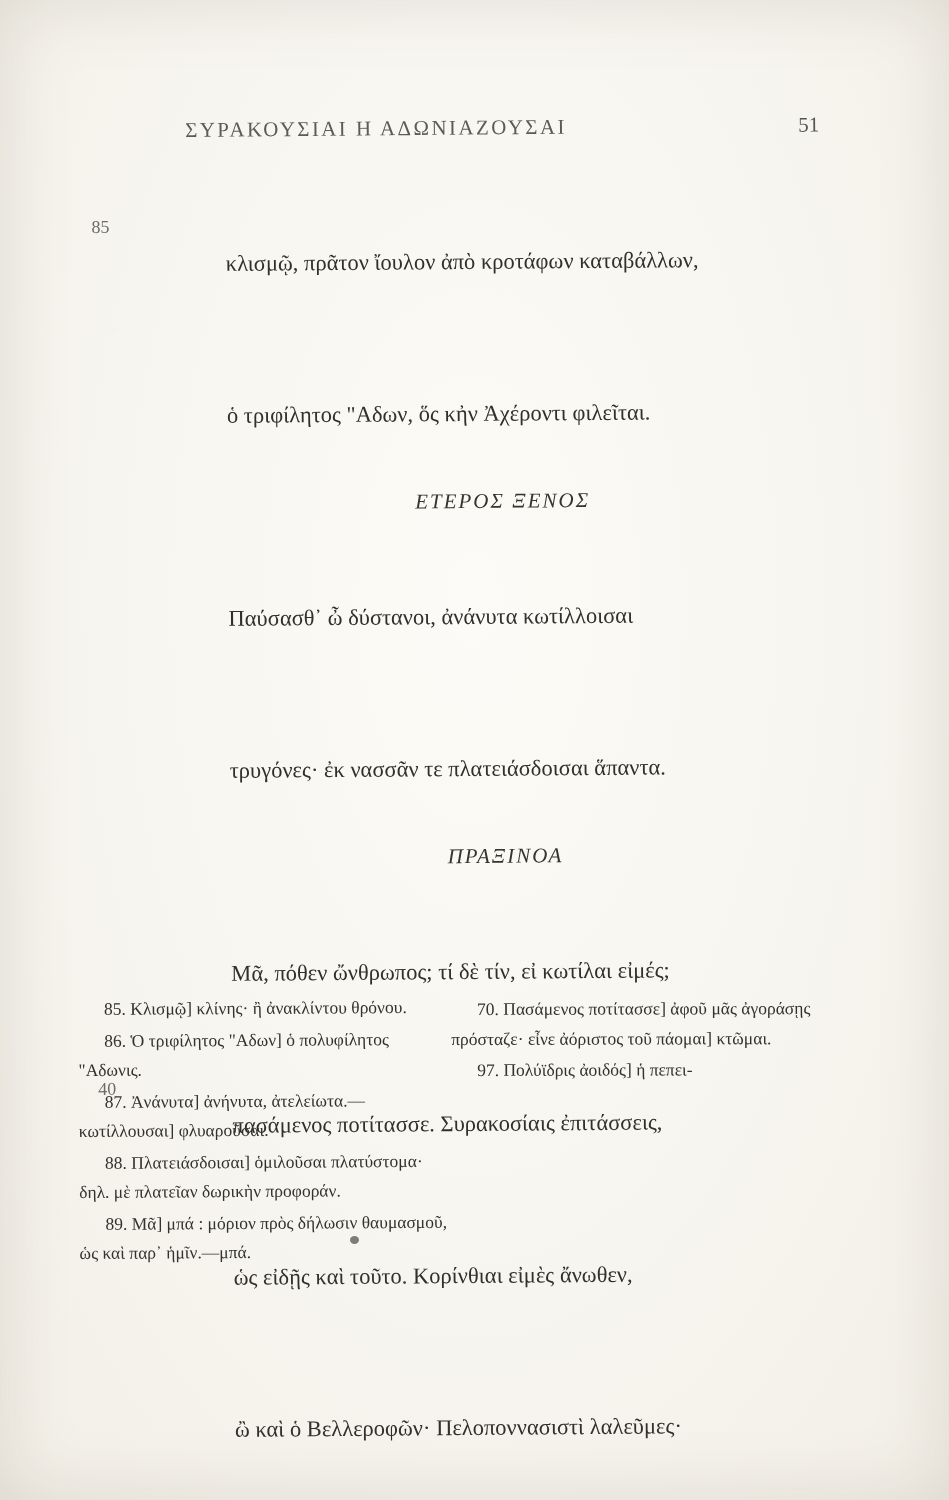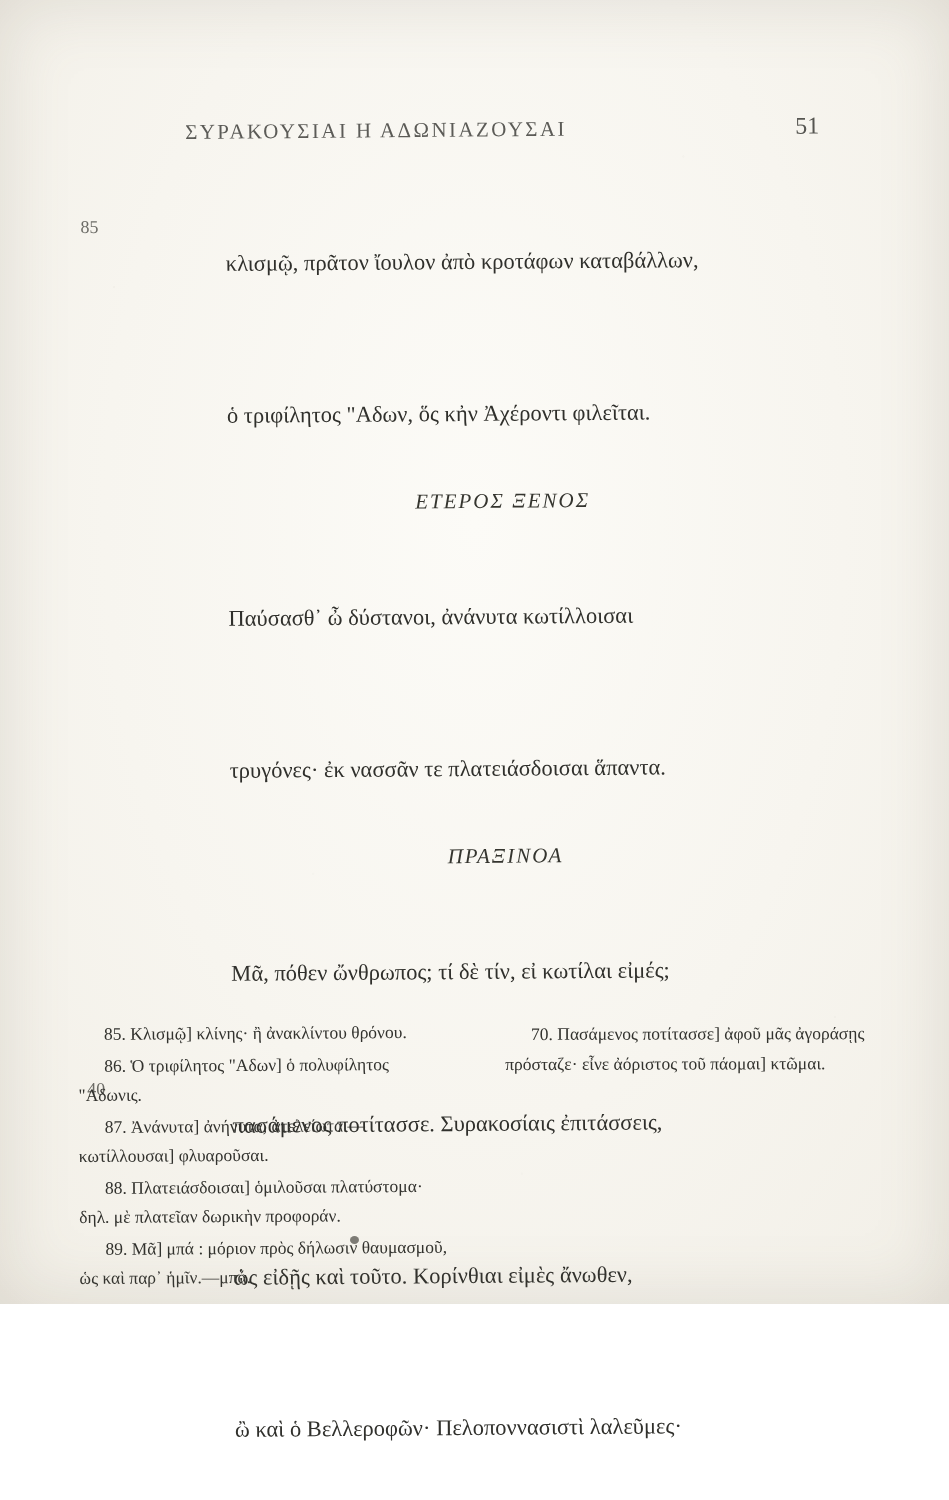--- a/index.html
+++ b/index.html
@@ -12,21 +12,21 @@
     height: 1500px;
     position: relative;
     font-family: "Liberation Serif", serif;
     color: #2a2a28;
     overflow: hidden;
   }
   .page {
     position: absolute;
     left: 0; top: 0;
     width: 949px;
-    height: 1304px;
+    height: 1500px;
     background:
       radial-gradient(ellipse at 50% 40%, #fcfbf7 0%, #f7f5ef 55%, #f2efe7 100%);
   }
   
   .grain {
     position: absolute;
     inset: 0;
     pointer-events: none;
     opacity: .35;
     background-image:
@@ -54,21 +54,21 @@
     align-items: baseline;
     justify-content: space-between;
   }
   .head-title {
     font-size: 21px;
     letter-spacing: 2.4px;
     color: #3a3a36;
     opacity: .82;
   }
   .head-folio {
-    font-size: 24px;
+    font-size: 21px;
     color: #3a3a36;
     opacity: .85;
     padding-right: 6px;
   }
 
   
   .verse {
     position: absolute;
     left: 80px;
     top: 170px;
@@ -78,21 +78,21 @@
     position: relative;
     font-size: 22.5px;
     line-height: 38px;
     color: #30302c;
     white-space: pre;
   }
   .ln-num {
     position: absolute;
     left: 0;
     width: 40px;
-    text-align: left;
+    text-align: center;
     font-size: 18px;
     color: #4a4a45;
     opacity: .8;
   }
   .ln-text { display: inline-block; }
 
   .indent-1 { padding-left: 100px; }
 
   .speaker {
     font-style: italic;
@@ -101,24 +101,23 @@
     color: #35352f;
     text-align: center;
     margin: 18px 0 8px 0;
     padding-left: 40px;
   }
 
   
   .notes {
     position: absolute;
     left: 78px;
-    top: 1020px;
+    top: 995px;
     width: 800px;
     display: flex;
-    gap: 54px;
   }
   .col {
     width: 373px;
     font-size: 17.5px;
     line-height: 29.5px;
     color: #32322e;
     text-align: left;
   }
   .col p {
     margin: 0 0 2px 0;
@@ -211,20 +210,21 @@
     <div class="notes">
       <div class="col left-col">
         <p>85. Κλισμῷ] κλίνης· ἢ ἀνακλίντου θρόνου.</p>
         <p>86. Ὁ τριφίλητος "Αδων] ὁ πολυφίλητος "Αδωνις.</p>
         <p>87. Ἀνάνυτα] ἀνήνυτα, ἀτελείωτα.—κωτίλλουσαι] φλυαροῦσαι.</p>
         <p>88. Πλατειάσδοισαι] ὁμιλοῦσαι πλατύστομα· δηλ. μὲ πλατεῖαν δωρικὴν προφοράν.</p>
         <p>89. Μᾶ] μπά : μόριον πρὸς δήλωσιν θαυμασμοῦ, ὡς καὶ παρ᾽ ἡμῖν.—μπά.</p>
       </div>
       <div class="col right-col">
         <p>70. Πασάμενος ποτίτασσε] ἀφοῦ μᾶς ἀγοράσῃς πρόσταζε· εἶνε ἀόριστος τοῦ πάομαι] κτῶμαι.</p>
+        <p>97. Πολύϊδρις ἀοιδός] ἡ πεπει-</p>
       </div>
     </div>
 
     <div class="blot"></div>
   </div>
 
   <div class="edge-shade"></div>
 </div>
 
 </body></html>

